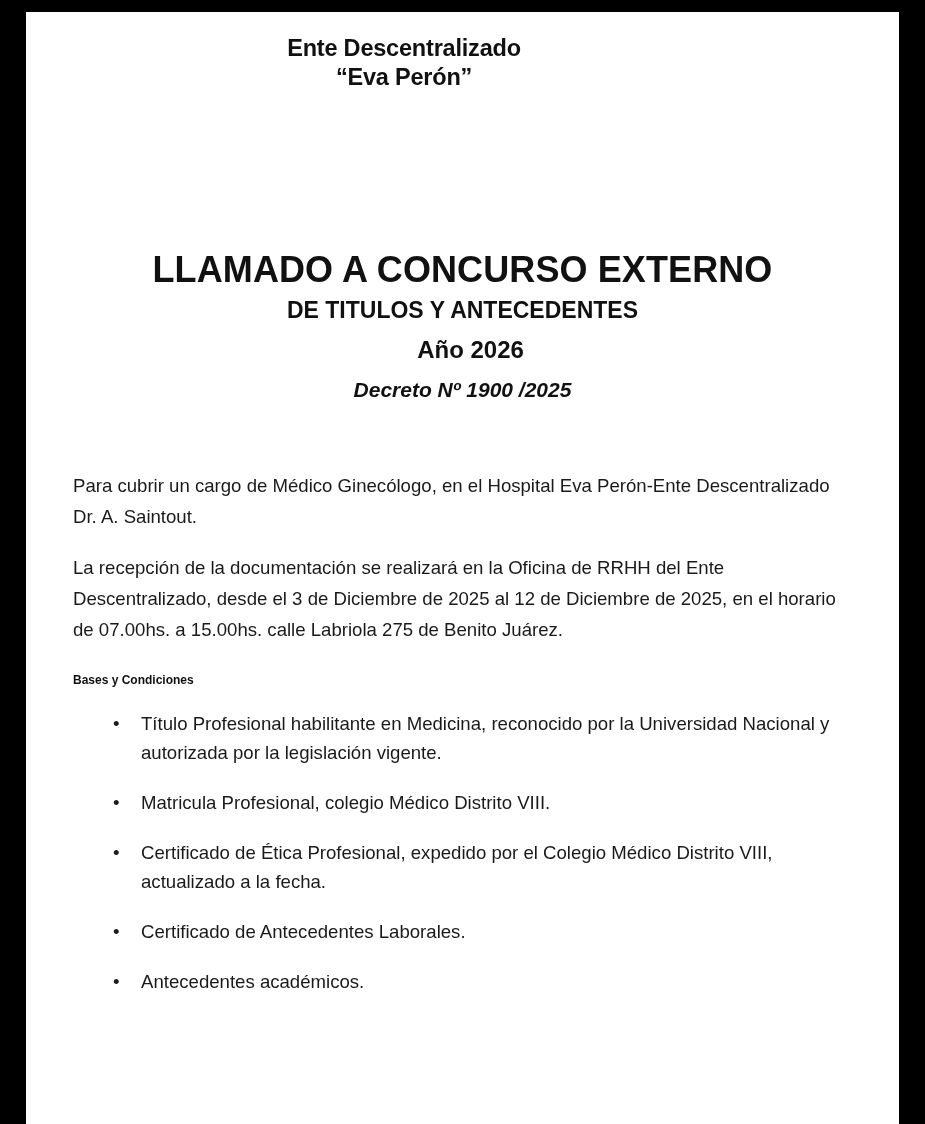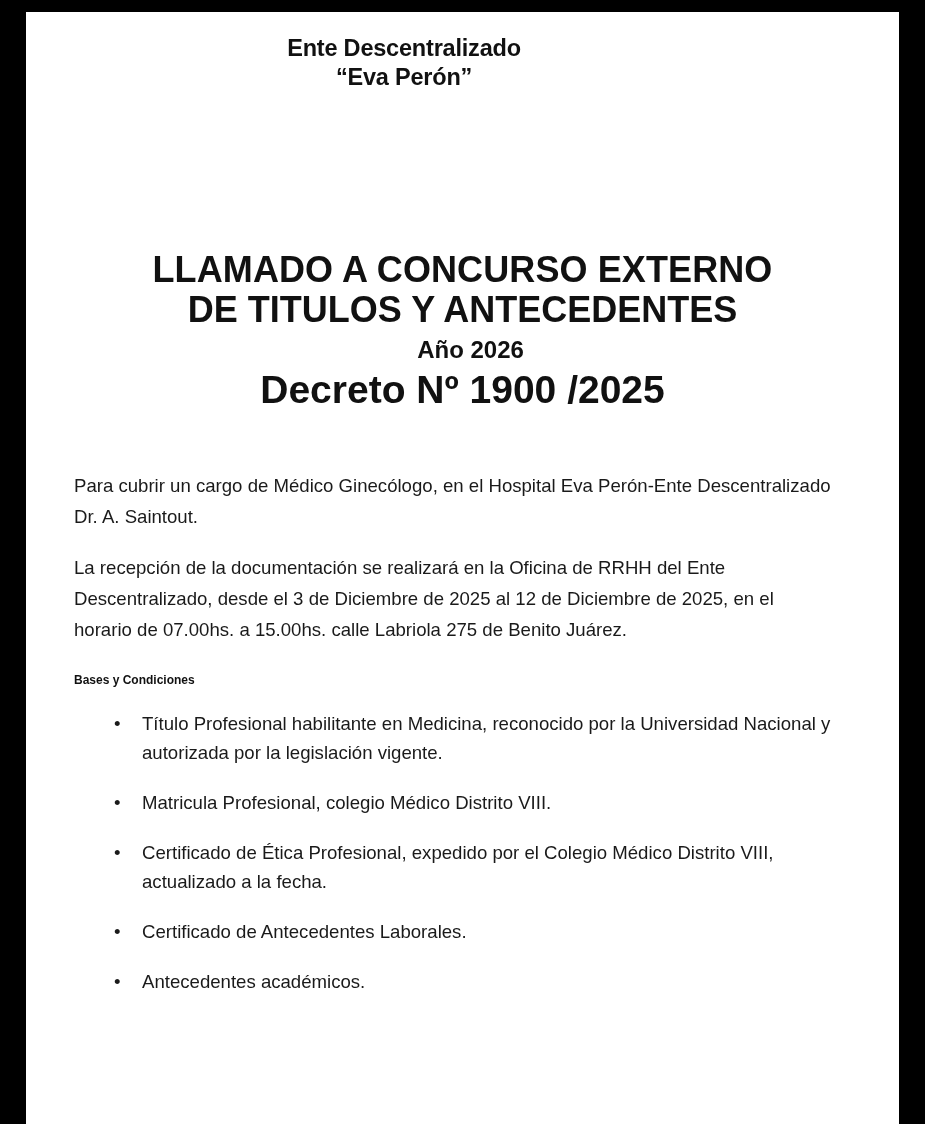--- a/index.html
+++ b/index.html
@@ -73,37 +73,38 @@
     color: #111111;
     font-weight: bold;
     margin-top: 58px;
   }
   .title-block .t1 {
     font-size: 36px;
     line-height: 40px;
     letter-spacing: 0.1px;
   }
   .title-block .t2 {
-    font-size: 36px;
+    font-size: 23px;
     line-height: 40px;
   }
   .title-block .t3 {
     font-size: 24px;
     line-height: 40px;
     margin-left: 16px;
   }
   .title-block .t4 {
-    font-size: 39px;
+    font-size: 21px;
     line-height: 40px;
+    font-style: italic;
   }
 
   
   .body-text {
-    margin: 18px;
-    padding: 0 46px 0 30px;
+    margin: 0;
+    padding: 0 46px 0 47px;
     color: #1a1a1a;
     font-size: 18.6px;
     line-height: 31px;
   }
   .para {
     margin-top: 0;
     margin-bottom: 20px;
   }
   .first-para { margin-top: 60px; }
 

